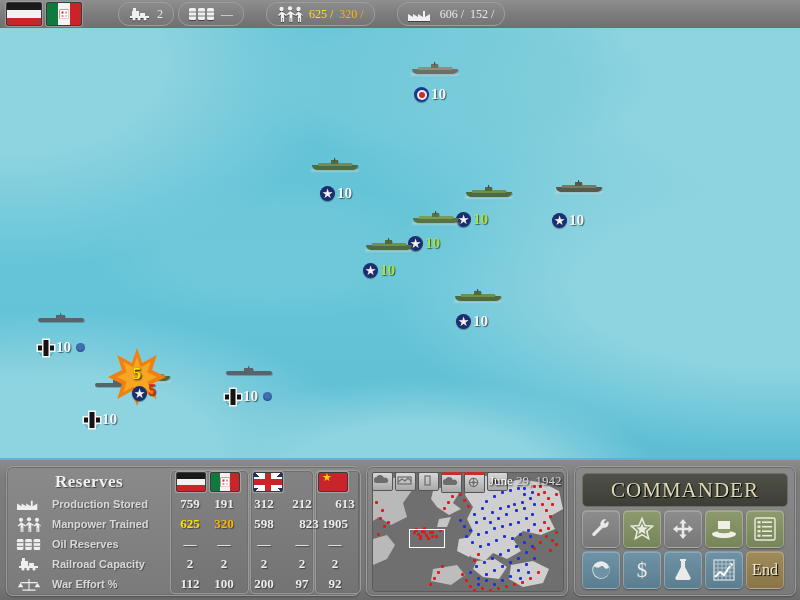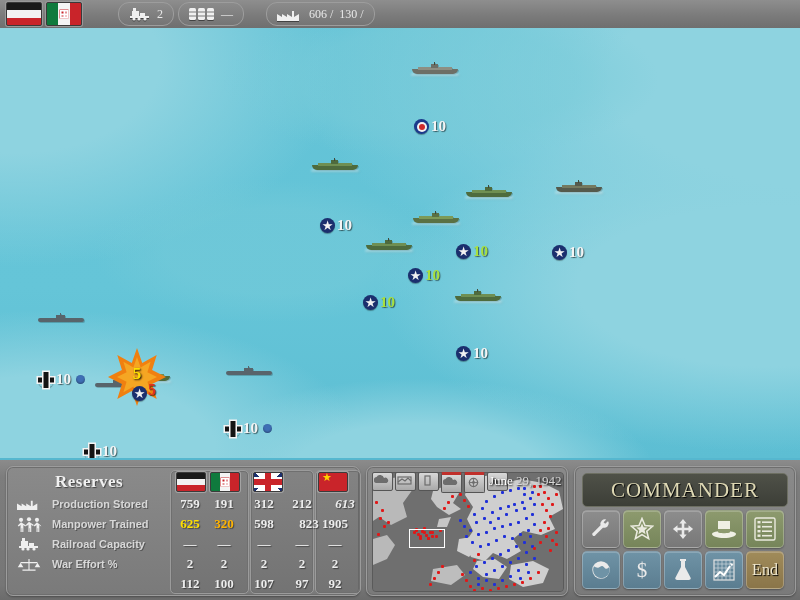--- a/index.html
+++ b/index.html
@@ -70,21 +70,21 @@
   .tower{position:absolute;left:19px;bottom:6px;width:7px;height:4px;}
   .mast{position:absolute;left:22px;bottom:9px;width:1px;height:3px;background:#3f4a3a;}
   .wake{position:absolute;left:-1px;bottom:-2px;width:48px;height:3px;border-radius:3px;
     background:rgba(255,255,255,.35);filter:blur(1px);}
 
   .sub{width:46px;height:8px;position:relative;filter:drop-shadow(1px 1px 0 rgba(0,0,0,.2));}
   .sub .body{position:absolute;left:0;bottom:0;width:46px;height:4px;border-radius:3px;background:#58646b;}
   .sub .sail{position:absolute;left:18px;bottom:3px;width:9px;height:4px;background:#58646b;}
   .sub .peri{position:absolute;left:22px;bottom:6px;width:1px;height:3px;background:#58646b;}
 
-  .tag{position:absolute;display:flex;align-items:center;gap:2px;white-space:nowrap;margin-top:32px;}
+  .tag{position:absolute;display:flex;align-items:center;gap:2px;white-space:nowrap;}
   .rd{width:15px;height:15px;border-radius:50%;position:relative;flex:0 0 auto;
     box-shadow:0 1px 1px rgba(0,0,0,.35);}
   
   .rd-raf{background:#1b3a8c;}
   .rd-raf:after{content:"";position:absolute;left:50%;top:50%;width:6px;height:6px;
     transform:translate(-50%,-50%);border-radius:50%;background:#cf2b2b;
     box-shadow:0 0 0 2px #f2f2f2;}
   
   .rd-usa{background:#1b2f6e;}
   .rd-usa .star{position:absolute;left:50%;top:50%;transform:translate(-50%,-52%);
@@ -207,29 +207,45 @@
               <rect x="18" y="1" width="7" height="12" rx="1.5"></rect>
             </g>
           <g stroke="#7b7b7b" stroke-width="1">
               <path d="M0 5h7M0 9h7M9 5h7M9 9h7M18 5h7M18 9h7"></path>
             </g>
         </svg>
       </span>
       <span class="val">—</span>
     </div>
 
+    <div class="pill" style="margin-left:22px">
+      <span class="glyph">
+        <svg width="26" height="16" viewBox="0 0 26 16">
+            <g fill="#f0f0f0">
+          <circle cx="4.5" cy="3" r="2.2"></circle>
+              <path d="M4.5 5.5 1 9l1 1 2-1.6V16h1.2v-4h.6v4h1.2V8.4L9 10l1-1z"></path>
+          <circle cx="13" cy="2.4" r="2.2"></circle>
+              <path d="M13 5 9.6 8.5l1 1L12.4 8V16h1.2v-4h.6v4h1.2V8l1.8 1.5 1-1z"></path>
+          <circle cx="21.5" cy="3" r="2.2"></circle>
+              <path d="M21.5 5.5 18 9l1 1 2-1.6V16h1.2v-4h.6v4h1.2V8.4L26 10l-.3-1z"></path>
+        </g>
+          </svg>
+      </span>
+      <span class="val y">625 /</span>
+      <span class="val o">320 /</span>
+    </div>
 
     <div class="pill" style="margin-left:22px">
       <span class="glyph">
         <svg width="26" height="13" viewBox="0 0 26 13">
             <path fill="#f0f0f0" d="M0 13V6l5 3V6l5 3V6l5 3V3h2v6l5-3v7z"></path>
           </svg>
       </span>
       <span class="val">606 /</span>
-      <span class="val">130 /</span>
+      <span class="val">152 /</span>
     </div>
   </div>
 
   <div class="map">
     <div class="sea"></div>
     <div id="units-layer">
         <div class="unit" style="left: 412px; top: 35px;">
           <div class="ship">
             <div class="wake"></div>
             <div class="hull" style="background:#6d6f66"></div>
@@ -411,20 +427,35 @@
                   <circle cx="4.5" cy="3" r="2.2"></circle>
                   <path d="M4.5 5.5 1 9l1 1 2-1.6V16h1.2v-4h.6v4h1.2V8.4L9 10l1-1z"></path>
                   <circle cx="13" cy="2.4" r="2.2"></circle>
                   <path d="M13 5 9.6 8.5l1 1L12.4 8V16h1.2v-4h.6v4h1.2V8l1.8 1.5 1-1z"></path>
                   <circle cx="21.5" cy="3" r="2.2"></circle>
                   <path d="M21.5 5.5 18 9l1 1 2-1.6V16h1.2v-4h.6v4h1.2V8.4L26 10l-.3-1z"></path>
                 </g>
               </svg>
             </span>
             <span class="lbl">Manpower Trained</span>
+          </div>
+          <div class="res-row">
+            <span class="ricon">
+              <svg width="26" height="13" viewBox="0 0 26 14">
+                <g fill="#efefef">
+                  <rect x="0" y="1" width="7" height="12" rx="1.5"></rect>
+                  <rect x="9" y="1" width="7" height="12" rx="1.5"></rect>
+                  <rect x="18" y="1" width="7" height="12" rx="1.5"></rect>
+                </g>
+                <g stroke="#7b7b7b" stroke-width="1">
+                  <path d="M0 5h7M0 9h7M9 5h7M9 9h7M18 5h7M18 9h7"></path>
+                </g>
+              </svg>
+            </span>
+            <span class="lbl">Oil Reserves</span>
           </div>
           <div class="res-row">
             <span class="ricon">
               <svg width="26" height="14" viewBox="0 0 22 14">
                 <path fill="#efefef" d="M1 9h19v2H1zM3 4h7v5H3zM11 6h5v3h-5zM4 1h3v3H4z"></path>
                 <circle cx="5" cy="12" r="1.6" fill="#efefef"></circle>
                 <circle cx="10" cy="12" r="1.6" fill="#efefef"></circle>
                 <circle cx="16" cy="12" r="1.6" fill="#efefef"></circle>
               </svg>
             </span>
@@ -448,39 +479,39 @@
           <div class="grp" style="left: 308px; width: 44px;"></div>
           <div class="colflag f-ger" style="left: 169px;"></div>
           <div class="colflag f-ita" style="left: 203px;"></div>
           <div class="colflag f-uk" style="left: 246px;"></div>
           <div class="colflag f-usa" style="left: 311px;"></div>
           <div class="colflag f-sov" style="left: 311px;"></div>
           <div class="cell" style="left: 166px; width: 34px; top: 29px;">759</div>
           <div class="cell" style="left: 200px; width: 34px; top: 29px;">191</div>
           <div class="cell" style="left: 240px; width: 34px; top: 29px;">312</div>
           <div class="cell" style="left: 278px; width: 34px; top: 29px;">212</div>
-          <div class="cell" style="left: 306px; width: 64px; top: 29px; font-style: italic;">613</div>
+          <div class="cell" style="left: 306px; width: 64px; top: 29px;">613</div>
           <div class="cell y" style="left: 166px; width: 34px; top: 49px;">625</div>
           <div class="cell o" style="left: 200px; width: 34px; top: 49px;">320</div>
           <div class="cell" style="left: 240px; width: 34px; top: 49px;">598</div>
           <div class="cell" style="left: 285px; width: 34px; top: 49px;">823</div>
           <div class="cell" style="left: 306px; width: 44px; top: 49px;">1905</div>
           <div class="cell" style="left: 166px; width: 34px; top: 69px;">—</div>
           <div class="cell" style="left: 200px; width: 34px; top: 69px;">—</div>
           <div class="cell" style="left: 240px; width: 34px; top: 69px;">—</div>
           <div class="cell" style="left: 278px; width: 34px; top: 69px;">—</div>
           <div class="cell" style="left: 306px; width: 44px; top: 69px;">—</div>
           <div class="cell" style="left: 166px; width: 34px; top: 89px;">2</div>
           <div class="cell" style="left: 200px; width: 34px; top: 89px;">2</div>
           <div class="cell" style="left: 240px; width: 34px; top: 89px;">2</div>
           <div class="cell" style="left: 278px; width: 34px; top: 89px;">2</div>
           <div class="cell" style="left: 306px; width: 44px; top: 89px;">2</div>
           <div class="cell" style="left: 166px; width: 34px; top: 109px;">112</div>
           <div class="cell" style="left: 200px; width: 34px; top: 109px;">100</div>
-          <div class="cell" style="left: 240px; width: 34px; top: 109px;">107</div>
+          <div class="cell" style="left: 240px; width: 34px; top: 109px;">200</div>
           <div class="cell" style="left: 278px; width: 34px; top: 109px;">97</div>
           <div class="cell" style="left: 306px; width: 44px; top: 109px;">92</div>
         </div>
     </div>
 
     <div class="panel mini">
       <div class="mini-inner">
         <svg class="mini-land" viewBox="0 0 190 118" preserveAspectRatio="none">
           <rect width="190" height="118" fill="#6f6f6f"></rect>
           <path fill="#b9b9b9" d="M0 8 L26 4 L40 16 L30 30 L34 44 L18 52 L6 44 L0 48 Z"></path>

